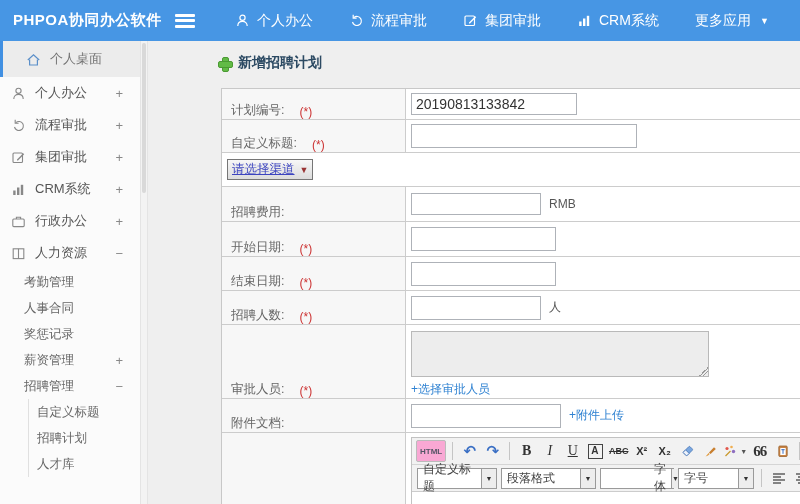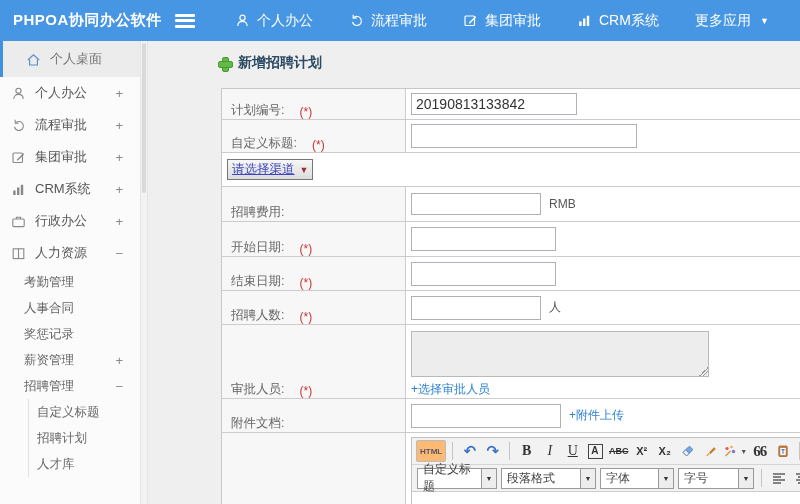--- a/index.html
+++ b/index.html
@@ -71,21 +71,21 @@
     background-size:9px 9px; background-repeat:no-repeat; background-position:bottom right; }
 
   
   .fv.edcell { align-items:flex-start; padding-top:4px; }
   .editor { width:680px; border:1px solid #c2c2c2; background:#fff; }
   .tbar { background:#f2f2f2; border-bottom:1px solid #d5d5d5; padding:2px 3px; display:flex; align-items:center; flex-wrap:nowrap; }
   .tbar.row2 { border-bottom:1px solid #ccc; }
   .tbtn { height:22px; min-width:21px; display:inline-flex; align-items:center; justify-content:center;
     margin:0 1px; border-radius:2px; cursor:pointer; font-size:12px; color:#333; }
   .tsep { width:1px; height:18px; background:#c5c5c5; margin:0 5px; }
-  .b-html { font-size:8px; font-weight:bold; color:#556; border:1px solid #bbb; background:#fdba74; padding:0 3px; }
+  .b-html { font-size:8px; font-weight:bold; color:#556; border:1px solid #bbb; background:#f9a8d4; padding:0 3px; }
   .b-undo { color:#3a6fc4; font-size:15px; font-weight:bold; }
   .b-b { font-weight:bold; font-family:"Liberation Serif","DejaVu Serif",serif; font-size:14px; }
   .b-i { font-style:italic; font-family:"Liberation Serif","DejaVu Serif",serif; font-size:14px; }
   .b-u { text-decoration:underline; font-family:"Liberation Serif","DejaVu Serif",serif; font-size:14px; }
   .b-abox { border:1px solid #444; font-size:10px; font-weight:bold; padding:0 2px; height:15px; min-width:15px; }
   .b-strike { text-decoration:line-through; font-size:9px; font-weight:bold; }
   .b-supsub { font-size:11px; font-weight:bold; }
   .b-quote { font-family:"Liberation Serif","DejaVu Serif",serif; font-weight:bold; font-size:15px; letter-spacing:-1px; color:#333; }
   .mini-caret { font-size:7px; color:#555; margin-left:3px; }
   .kd-select { display:inline-flex; align-items:stretch; height:21px; border:1px solid #9a9a9a; background:#fff; margin:0 2px; cursor:pointer; }
@@ -402,21 +402,21 @@
             </div>
             <div class="tbar row2">
               <span class="kd-select" style="width:80px;">
                   <span class="lab" style="flex:1;">自定义标题</span>
                   <span class="dd">▼</span>
                 </span>
               <span class="kd-select" style="width:95px;">
                   <span class="lab" style="flex:1;">段落格式</span>
                   <span class="dd">▼</span>
                 </span>
-              <span class="kd-select" style="width:74px;">
+              <span class="kd-select" style="width:74px;padding-left:48px;">
                   <span class="lab" style="flex:1;">字体</span>
                   <span class="dd">▼</span>
                 </span>
               <span class="kd-select" style="width:76px;">
                   <span class="lab" style="flex:1;text-align:right;">字号</span>
                   <span class="dd">▼</span>
                 </span>
               <span class="tsep"></span>
               <span class="tbtn">
                 <svg width="14" height="14" viewBox="0 0 14 14" stroke="#555" stroke-width="1.4">

